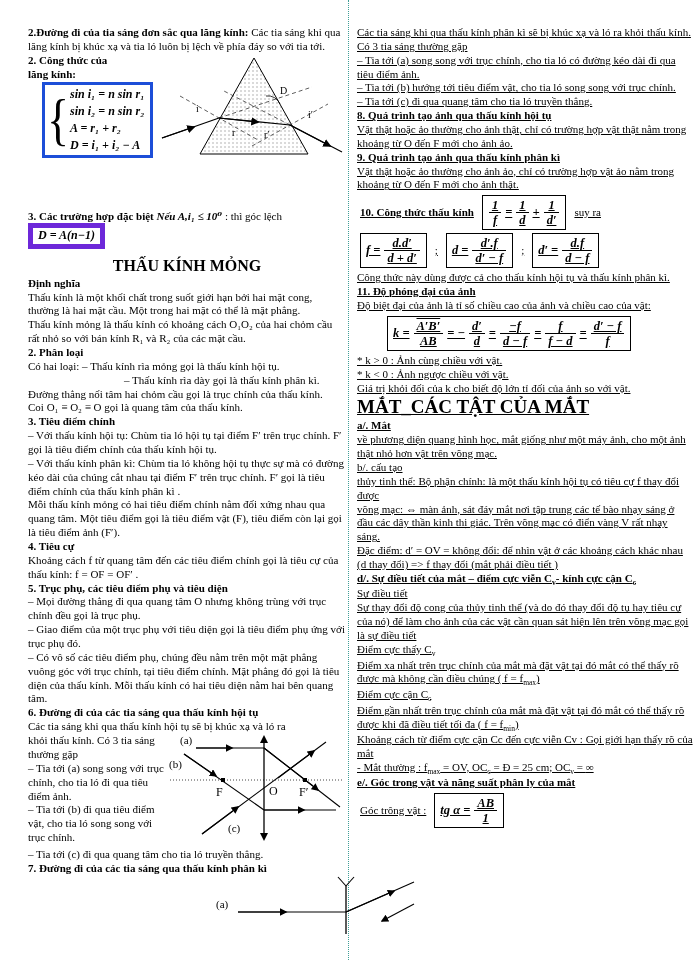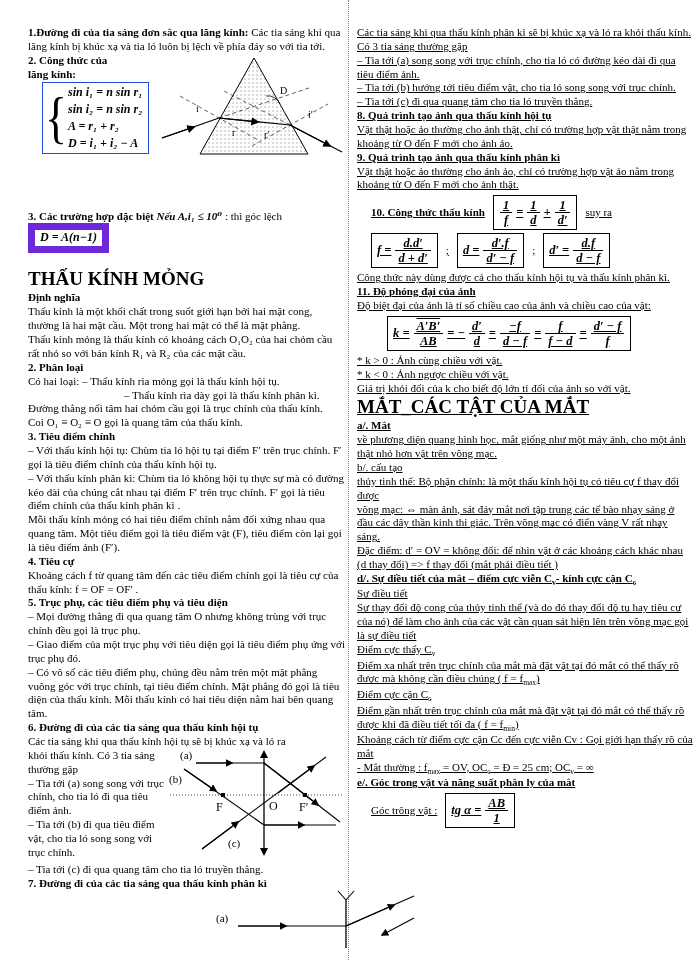--- a/index.html
+++ b/index.html
@@ -7,46 +7,46 @@
         font-family:"Liberation Serif","DejaVu Serif",serif;font-size:11px;line-height:1.26;color:#000;}
   .divider{position:absolute;left:348px;top:0;height:960px;width:0;border-left:1px dotted #3f9e96;}
   .col{position:absolute;top:26px;}
   .col-left{left:28px;width:318px;}
   .col-right{left:357px;width:336px;text-decoration:underline;}
   .para{margin:0;}
   .b{font-weight:bold;}
   .it{font-style:italic;}
   .un{text-decoration:underline;}
   sub{font-size:7.5px;}
-  .bx{border:7px solid #6d28d9;padding:0 5px;display:inline-block;font-size:12px;}
-  .hc{text-align:left;font-weight:bold;font-size:19px;margin:14px 0 1px 0;}
+  .bx{border:5px solid #6d28d9;padding:0 5px;display:inline-block;font-size:12px;}
+  .hc{text-align:center;font-weight:bold;font-size:16px;margin:7px 0 1px 0;}
   .big{font-size:19px;}
   .clr{clear:both;}
   .fl-r{float:right;margin:0 0 2px 4px;}
-  .row{display:flex;align-items:center;gap:8px;margin:3px 14px;flex-wrap:nowrap;}
+  .row{display:flex;align-items:center;gap:8px;margin:3px 3px;flex-wrap:nowrap;}
   .beq{border:1px solid #000;padding:2px 5px;display:inline-flex;align-items:center;gap:3px;
        font-weight:bold;font-style:italic;font-size:12.5px;white-space:nowrap;}
   .frac{display:inline-block;text-align:center;vertical-align:middle;margin:0 1px;}
   .frac .fn{display:block;border-bottom:1.4px solid #000;padding:0 3px;line-height:1.12;}
   .frac .fd{display:block;padding:0 3px;line-height:1.12;}
   .ov .fn,.ov .fd{text-decoration:overline;}
-  .eqsys{border:1px solid #1d4ed8;display:inline-flex;align-items:center;padding:1px 6px 1px 2px;
+  .eqsys{border:3px solid #1d4ed8;display:inline-flex;align-items:center;padding:1px 6px 1px 2px;
          font-weight:bold;font-style:italic;font-size:12px;margin:1px 0 1px 14px;}
   .eqsys::before{content:"{";font-weight:normal;font-style:normal;font-size:46px;
                  transform:scaleY(1.25);display:inline-block;margin-right:1px;}
   .eqsys .lines div{line-height:1.4;}
   svg text{font-family:"Liberation Serif","DejaVu Serif",serif;}
   .dcenter{margin-left:148px;}
 </style>
 </head>
 <body>
 
 <div class="page">
   <div class="divider"></div>
-  <div class="col col-left" id="col-left"><div class="para"><span class="b">1.Đường đi của tia sáng đơn sắc qua lăng kính: </span><span>Các tia sáng khi qua lăng kính bị khúc xạ và tia ló luôn bị lệch về phía đáy so với tia tới.</span></div><div class="fl-r"><svg width="186" height="150" viewBox="0 0 186 150">
+  <div class="col col-left" id="col-left"><div class="para"><span class="b">2.Đường đi của tia sáng đơn sắc qua lăng kính: </span><span>Các tia sáng khi qua lăng kính bị khúc xạ và tia ló luôn bị lệch về phía đáy so với tia tới.</span></div><div class="fl-r"><svg width="186" height="150" viewBox="0 0 186 150">
     <defs>
       <pattern id="pdots" width="4" height="4" patternUnits="userSpaceOnUse">
         <circle cx="1" cy="1" r="0.7" fill="#999"></circle>
       </pattern>
       <marker id="pa" viewBox="0 0 10 10" refX="8" refY="5" markerWidth="7" markerHeight="7" orient="auto">
         <path d="M0,0L10,5L0,10z" fill="#000"></path>
       </marker>
     </defs>
     <polygon points="94,4 40,100 148,100" fill="url(#pdots)" stroke="#000" stroke-width="1"></polygon>
     <line x1="20" y1="42" x2="98" y2="86" stroke="#333" stroke-width="0.8" stroke-dasharray="4,3"></line>

